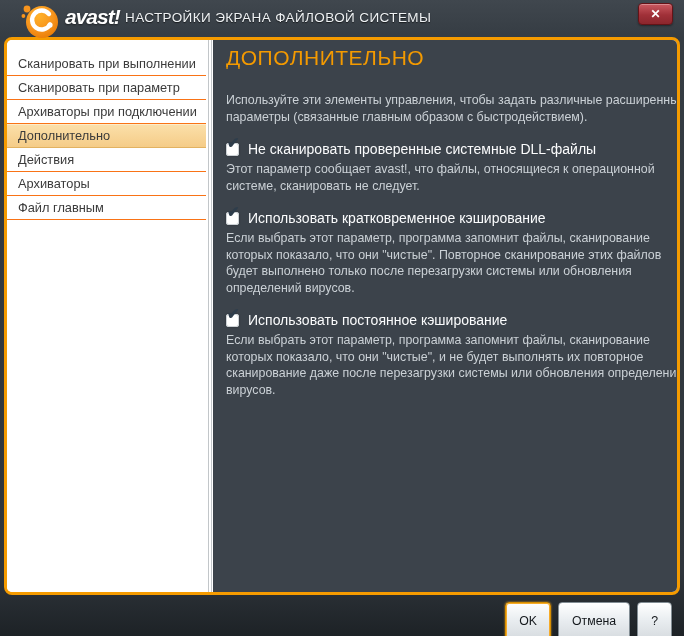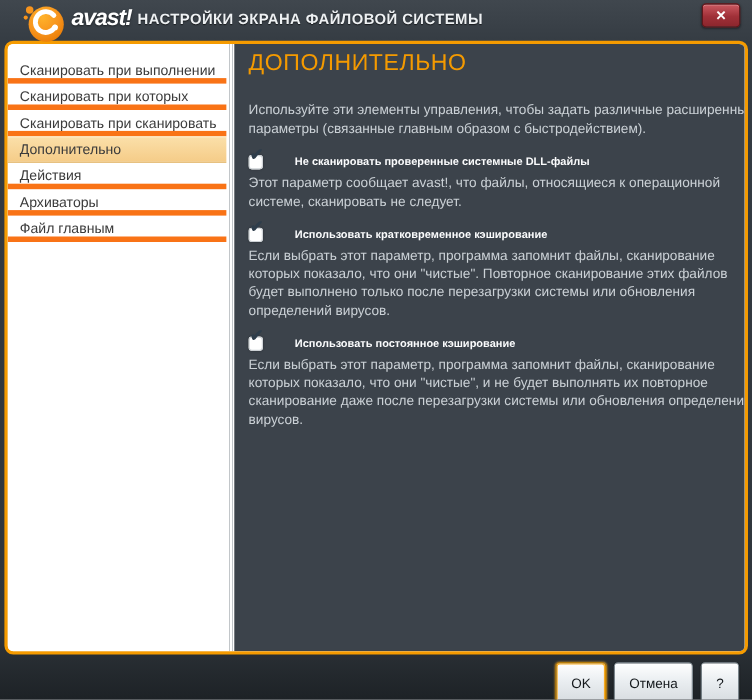--- a/index.html
+++ b/index.html
@@ -13,42 +13,42 @@
   
   .titlebar { position:absolute; top:0; left:0; right:0; height:37px;margin-left:12px; }
   .logo { position:absolute; left:9px; top:1px; width:40px; height:40px; z-index:5; }
   .brand {
     position:absolute; left:53px; top:5px; color:#fff; font-size:21px;
     font-weight:bold; font-style:italic; letter-spacing:-1px;
     text-shadow:0 1px 2px rgba(0,0,0,.5);
   }
   .win-title {
     position:absolute; left:113px; top:10px; color:#eef1f3; font-size:13.5px;
-    letter-spacing:.4px; text-shadow:0 1px 1px rgba(0,0,0,.6);font-weight:bold;
+    letter-spacing:.4px; text-shadow:0 1px 1px rgba(0,0,0,.6);
   }
   .close-btn {
     position:absolute; right:11px; top:3px; width:35px; height:22px;
     background:linear-gradient(#cb5a61,#a03038 55%,#8b262d);
     border:1px solid #641317; border-radius:4px;
     color:#fff; font-size:12px; font-weight:bold; text-align:center; line-height:20px;
     box-shadow:inset 0 1px 0 rgba(255,255,255,.3), 0 1px 2px rgba(0,0,0,.4);
     cursor:pointer;
   }
 
   
   .panel {
     position:absolute; left:4px; top:37px; width:676px; height:558px;
     border:3px solid #f59b00; border-radius:8px; background:#ffffff;
     overflow:hidden; display:flex;
   }
   .sidebar { width:199px; background:#ffffff; padding-top:12px; }
   .sidebar ul { list-style:none; }
   .sidebar li {
     height:24px; line-height:23px; padding-left:11px; font-size:12.8px;
-    color:#3b3b3b; border-bottom:5px solid #f97316; cursor:pointer;
+    color:#3b3b3b; border-bottom:1px solid #f97316; cursor:pointer;
     white-space:nowrap; overflow:hidden;
   }
   .sidebar li.selected {
     background:linear-gradient(#fbe0aa,#f5cc88);
     border-bottom:1px solid #e2b261;
     box-shadow:inset 0 1px 0 #fdecc9;
   }
   .splitter {
     width:7px; background:linear-gradient(to right,
       #ffffff 0 2px, #c2c6c9 2px 3px, #ffffff 3px 5px, #c2c6c9 5px 6px, #ffffff 6px 7px);
@@ -76,21 +76,21 @@
   .check-row { display:flex; align-items:center; }
   .cb {
     width:13px; height:13px; background:#fff; border-radius:3px;
     box-shadow:inset 0 0 0 1px #ccd1d5, 0 0 2px rgba(0,0,0,.35);
     position:relative; margin-right:9px; flex:none; cursor:pointer;
   }
   .cb-check {
     position:absolute; left:1px; top:-8px; font-size:15px; font-weight:bold;
     color:#2e3d4b; line-height:15px;
   }
-  .check-label { font-size:10px; font-weight:bold; color:#fbfcfd;margin-left:20px; }
+  .check-label { font-size:14px; font-weight:normal; color:#fbfcfd; }
   .desc { margin-top:4px; width:462px; font-size:12.4px; line-height:16.5px; }
 
   
   .footer { position:absolute; left:0; right:0; bottom:0; height:41px; }
   .btn-row { position:absolute; right:12px; top:7px; display:flex; gap:7px; }
   .btn {
     height:38px; padding:0 13px; font-size:12.3px; color:#14181c;
     background:linear-gradient(#ffffff,#eaeef1 45%,#d6dbdf);
     border:1px solid #828d94; border-radius:4px;
     box-shadow:0 1px 1px rgba(0,0,0,.45); cursor:pointer;
@@ -124,22 +124,22 @@
   <div class="close-btn">
     <span>✕</span>
   </div>
 </div>
 
 <div class="panel">
 
   <div class="sidebar">
     <ul>
       <li><span>Сканировать при выполнении</span></li>
-      <li><span>Сканировать при которых</span></li>
-      <li><span>Сканировать при сканировать</span></li>
+      <li><span>Сканировать при параметр</span></li>
+      <li><span>Архиваторы при подключении</span></li>
       <li class="selected"><span>Дополнительно</span></li>
       <li><span>Действия</span></li>
       <li><span>Архиваторы</span></li>
       <li><span>Файл главным</span></li>
     </ul>
   </div>
 
   <div class="splitter"></div>
 
   <div class="content">

